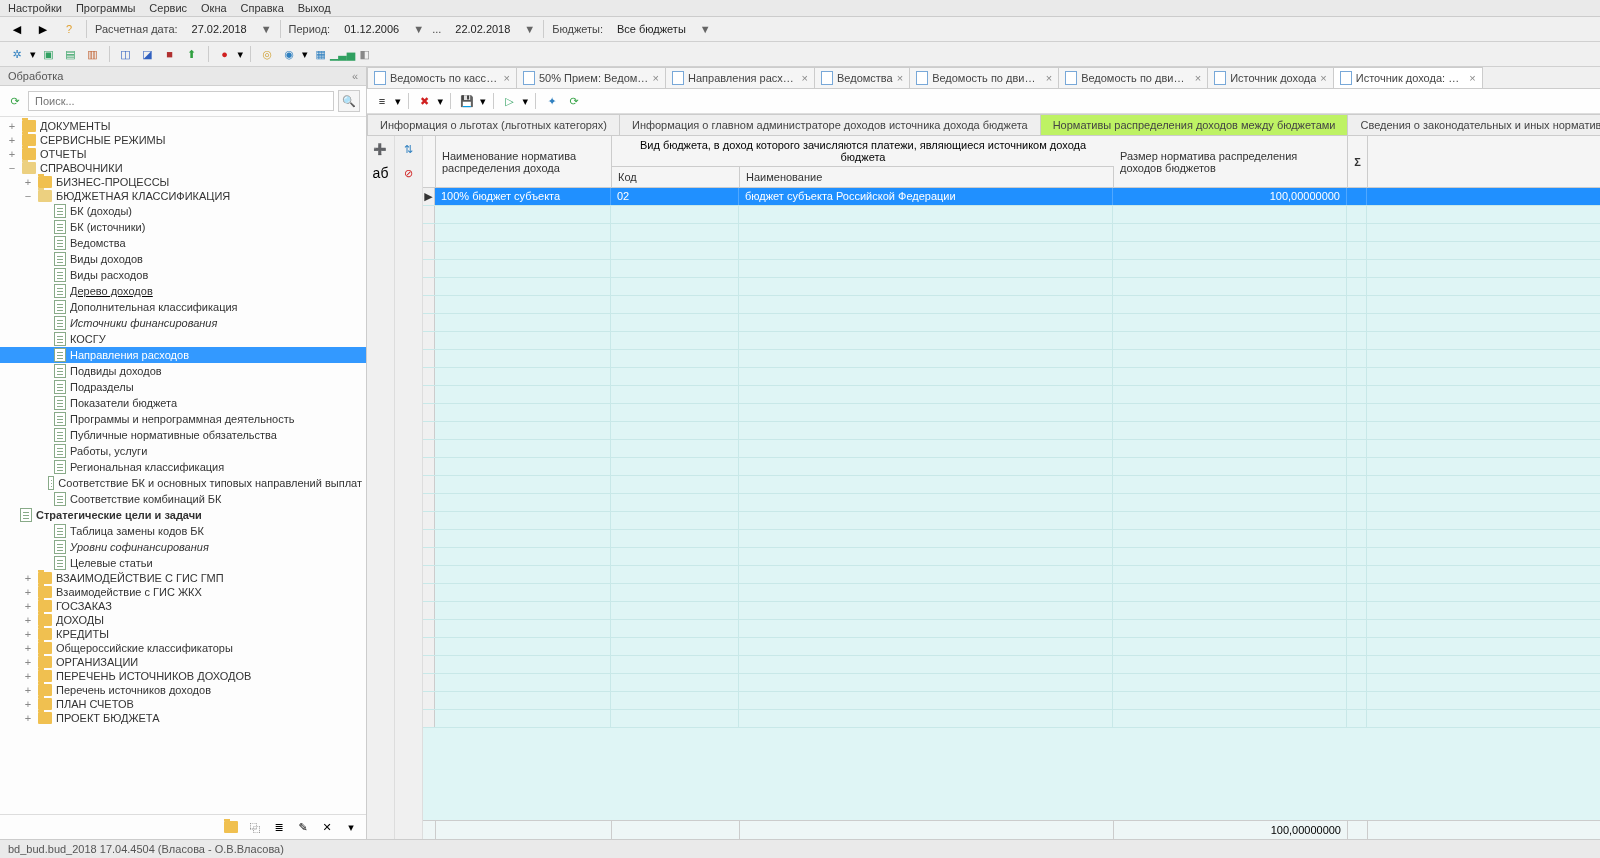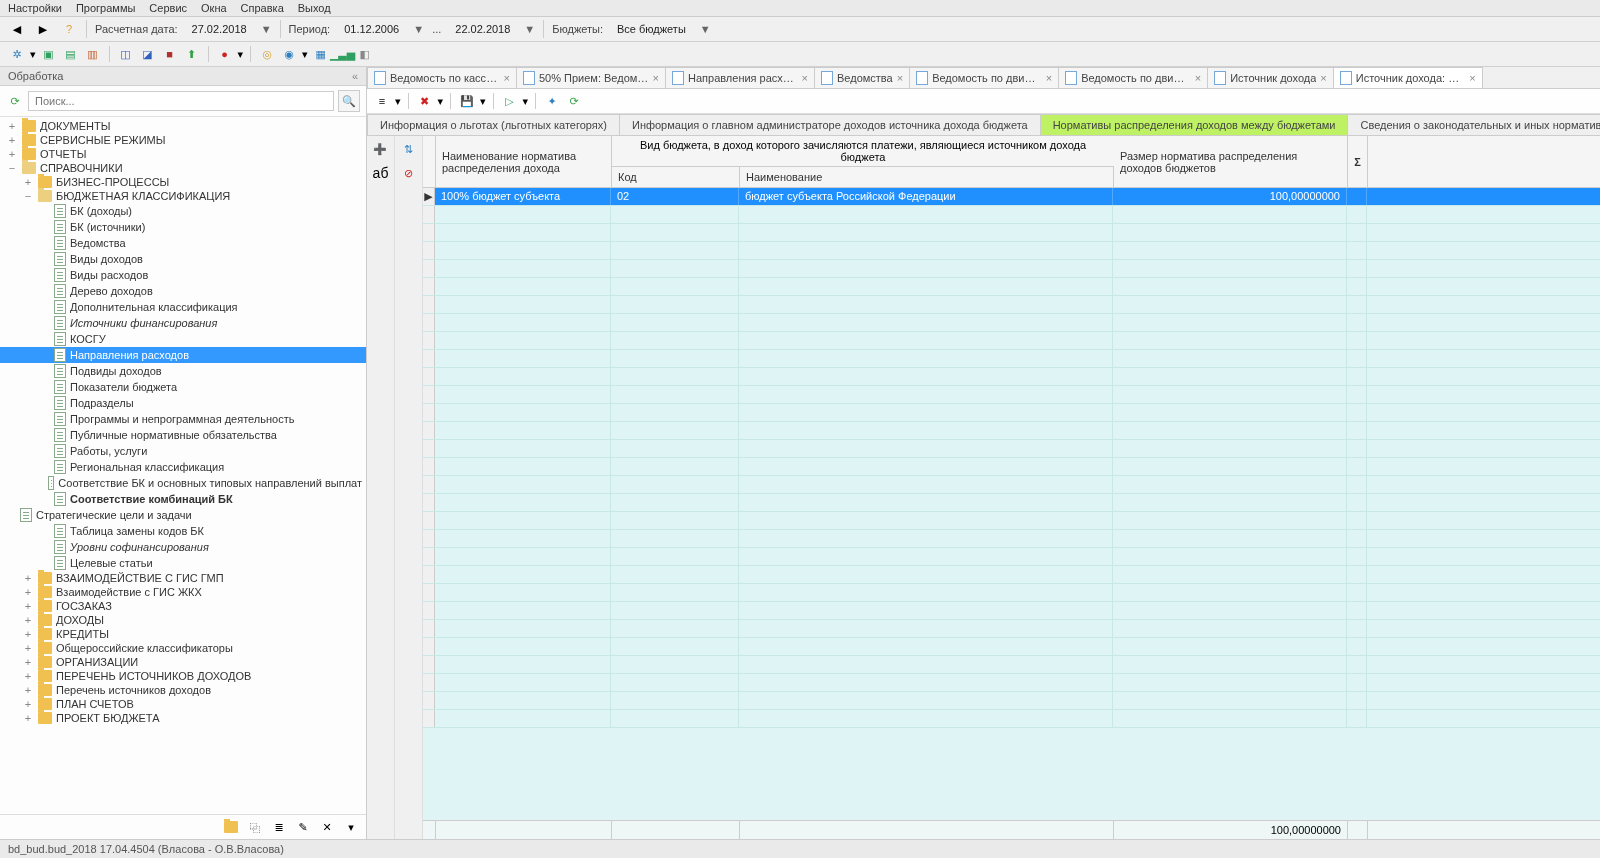--- a/index.html
+++ b/index.html
@@ -181,21 +181,21 @@
         <div class="tree-item" style="padding-left: 38px;">
           <span class="exp"></span>
           <span class="doc-icon"></span>
           <span class="label">Виды доходов</span>
         </div>
         <div class="tree-item" style="padding-left: 38px;">
           <span class="exp"></span>
           <span class="doc-icon"></span>
           <span class="label">Виды расходов</span>
         </div>
-        <div class="tree-item" style="padding-left: 38px;">
+        <div class="tree-item" style="padding-left: 38px; text-decoration: underline;">
           <span class="exp"></span>
           <span class="doc-icon"></span>
           <span class="label">Дерево доходов</span>
         </div>
         <div class="tree-item" style="padding-left: 38px;">
           <span class="exp"></span>
           <span class="doc-icon"></span>
           <span class="label">Дополнительная классификация</span>
         </div>
         <div class="tree-item" style="padding-left: 38px; font-style: italic;">
@@ -214,30 +214,30 @@
           <span class="label">Направления расходов</span>
         </div>
         <div class="tree-item" style="padding-left: 38px;">
           <span class="exp"></span>
           <span class="doc-icon"></span>
           <span class="label">Подвиды доходов</span>
         </div>
         <div class="tree-item" style="padding-left: 38px;">
           <span class="exp"></span>
           <span class="doc-icon"></span>
+          <span class="label">Подразделы</span>
+        </div>
+        <div class="tree-item" style="padding-left: 38px;">
+          <span class="exp"></span>
+          <span class="doc-icon"></span>
           <span class="label">Показатели бюджета</span>
         </div>
         <div class="tree-item" style="padding-left: 38px;">
           <span class="exp"></span>
           <span class="doc-icon"></span>
-          <span class="label">Подразделы</span>
-        </div>
-        <div class="tree-item" style="padding-left: 38px;">
-          <span class="exp"></span>
-          <span class="doc-icon"></span>
           <span class="label">Программы и непрограммная деятельность</span>
         </div>
         <div class="tree-item" style="padding-left: 38px;">
           <span class="exp"></span>
           <span class="doc-icon"></span>
           <span class="label">Публичные нормативные обязательства</span>
         </div>
         <div class="tree-item" style="padding-left: 38px;">
           <span class="exp"></span>
           <span class="doc-icon"></span>
@@ -246,26 +246,26 @@
         <div class="tree-item" style="padding-left: 38px;">
           <span class="exp"></span>
           <span class="doc-icon"></span>
           <span class="label">Региональная классификация</span>
         </div>
         <div class="tree-item" style="padding-left: 38px;">
           <span class="exp"></span>
           <span class="doc-icon"></span>
           <span class="label">Соответствие БК и основных типовых направлений выплат</span>
         </div>
-        <div class="tree-item" style="padding-left: 38px; font-weight: bold;">
+        <div class="tree-item" style="padding-left: 38px;">
           <span class="exp"></span>
           <span class="doc-icon"></span>
           <span class="label">Соответствие комбинаций БК</span>
         </div>
-        <div class="tree-item" style="">
+        <div class="tree-item" style=" font-weight: bold;">
           <span class="exp"></span>
           <span class="doc-icon"></span>
           <span class="label">Стратегические цели и задачи</span>
         </div>
         <div class="tree-item" style="padding-left: 38px;">
           <span class="exp"></span>
           <span class="doc-icon"></span>
           <span class="label">Таблица замены кодов БК</span>
         </div>
         <div class="tree-item" style="padding-left: 38px; font-style: italic;">

